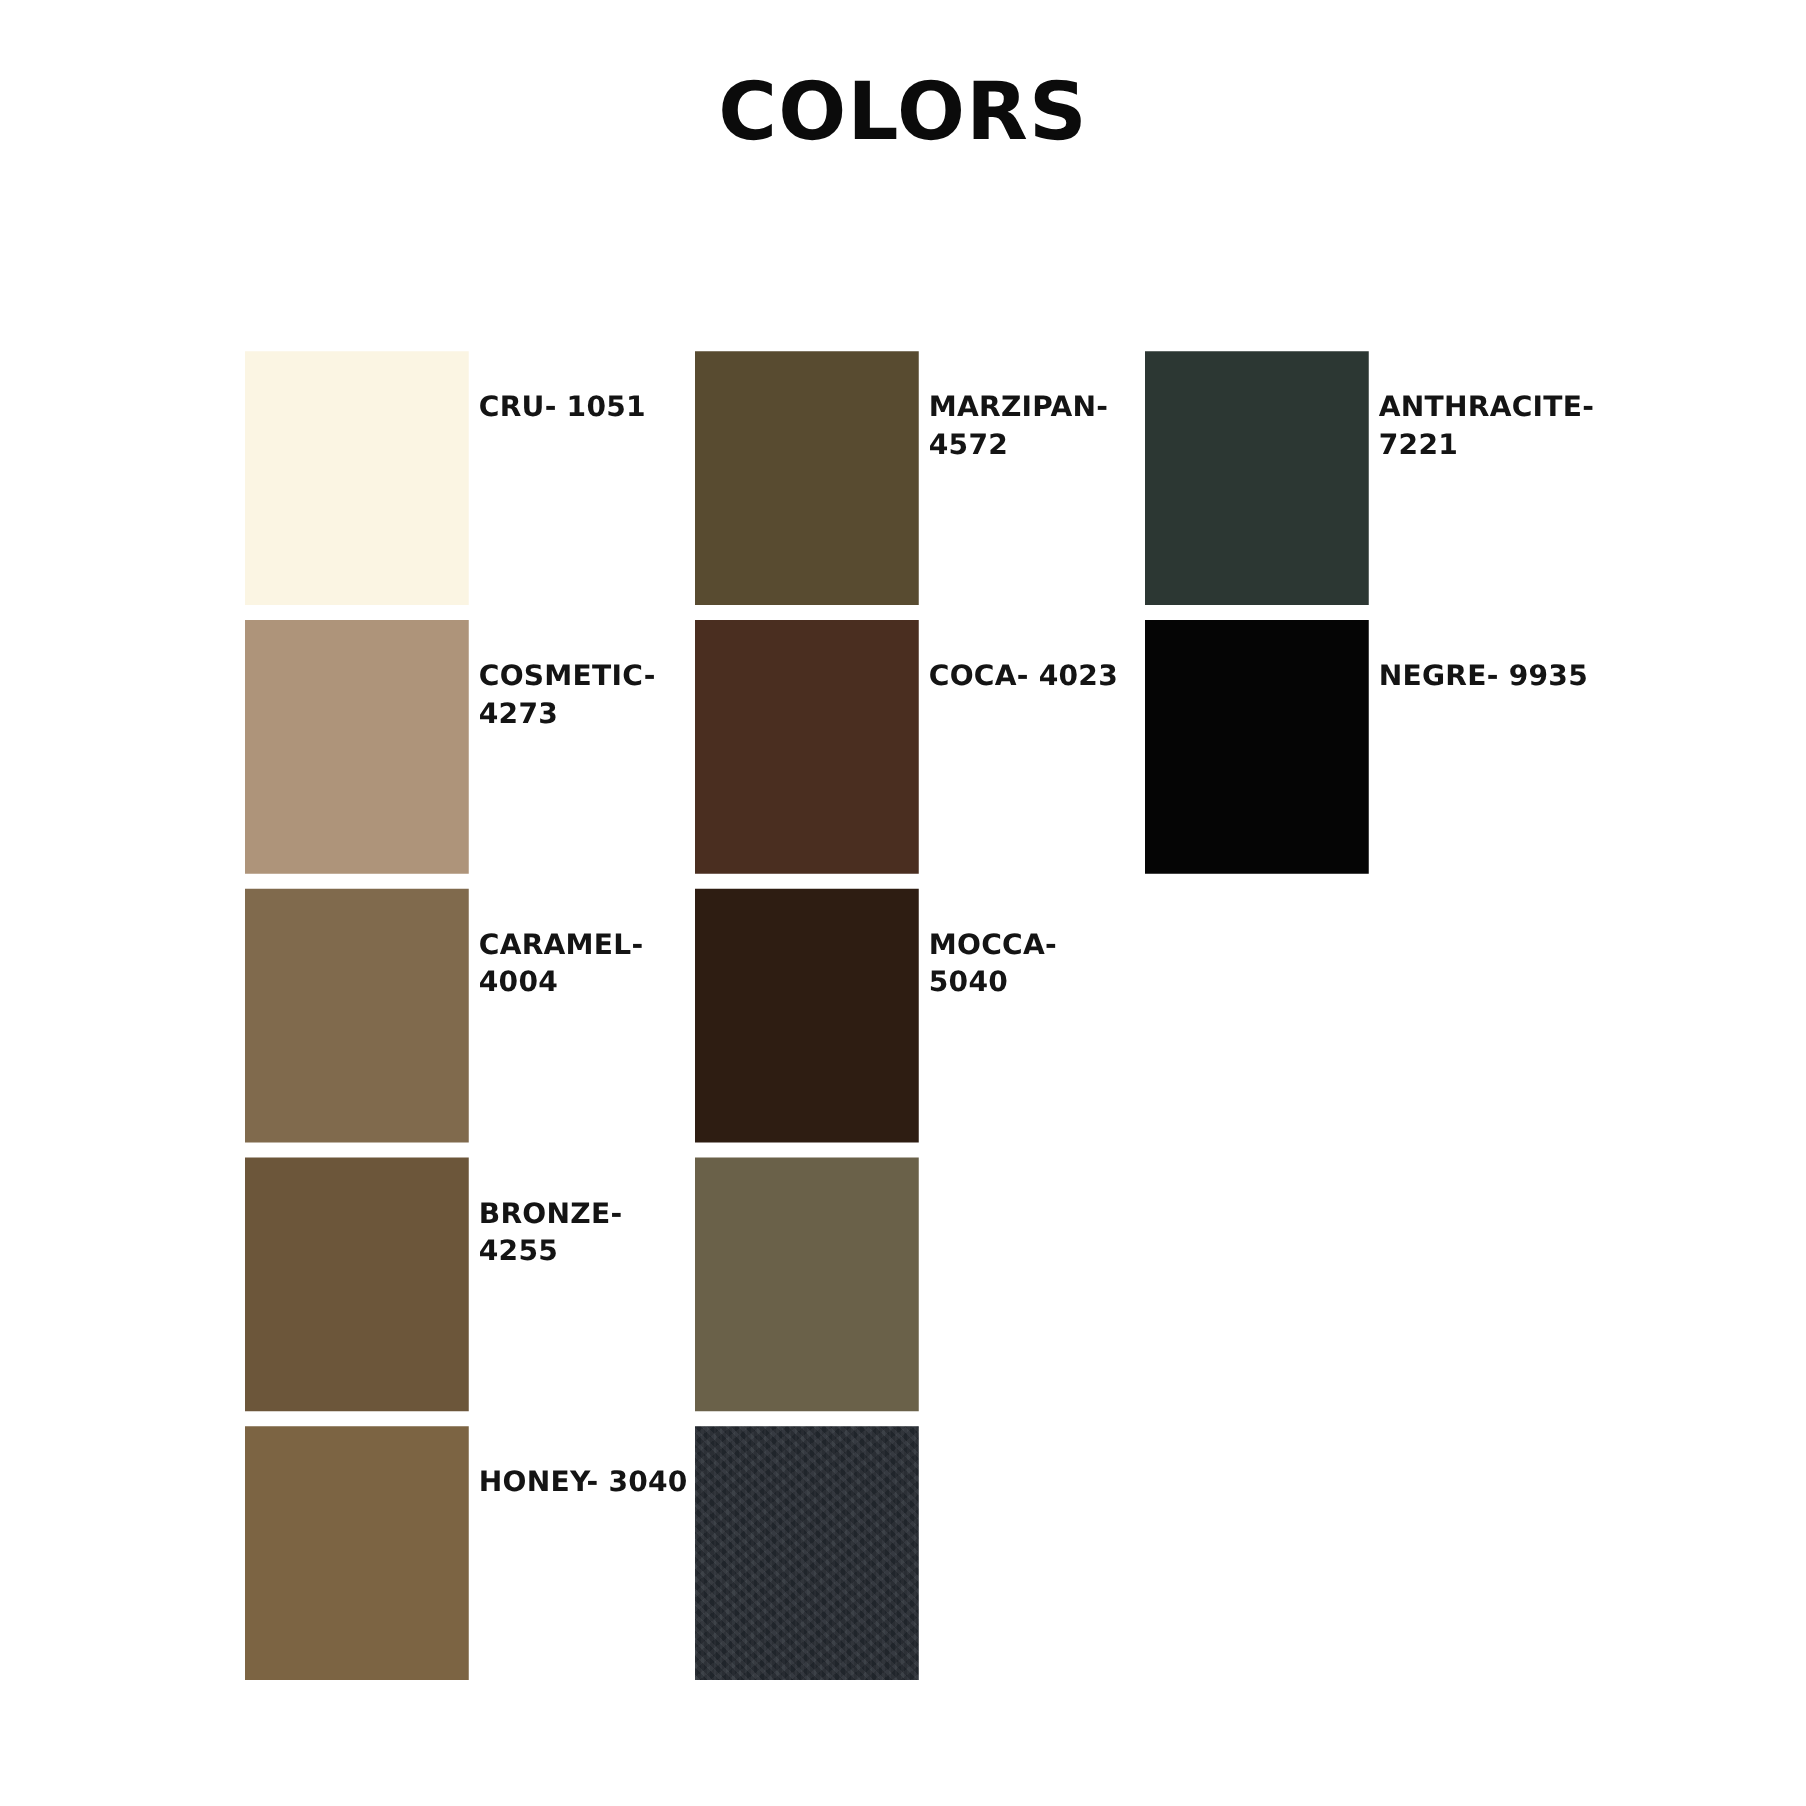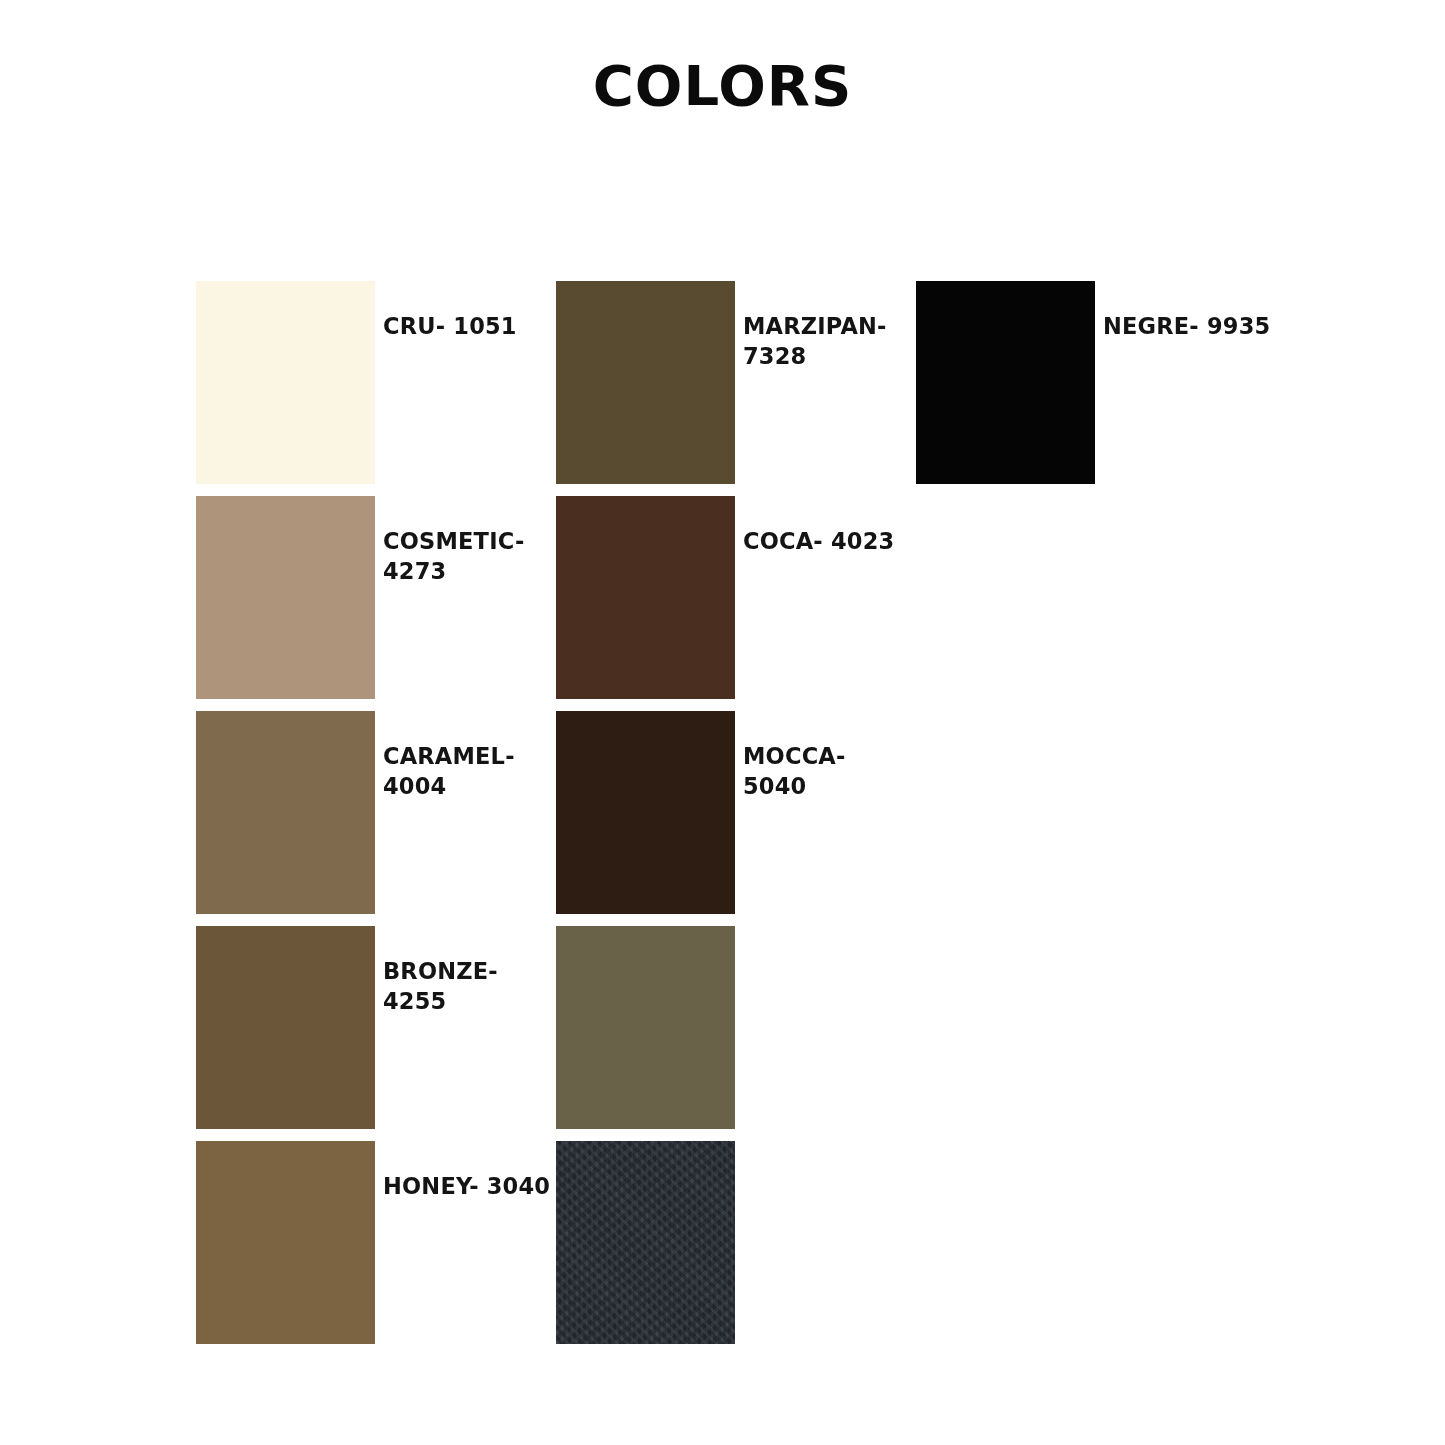--- a/index.html
+++ b/index.html
@@ -23,21 +23,21 @@
   }
 
   .page-title {
     position: absolute;
     top: 58px;
     left: 0;
     width: 1445px;
     text-align: center;
     font-family: "DejaVu Sans", sans-serif;
     font-weight: bold;
-    font-size: 56px;
+    font-size: 64px;
     letter-spacing: 1px;
     color: #0b0b0b;
     line-height: 1;
   }
 
   .palette {
     position: absolute;
     top: 281px;
     left: 196px;
     width: 1160px;
@@ -125,38 +125,43 @@
         </div>
         <div class="swatch-row">
           <div class="swatch-chip" style="background-color: rgb(124, 100, 67);"></div>
           <div class="swatch-label">HONEY- 3040</div>
         </div>
       </div>
       <div class="palette-column">
         <div class="swatch-row">
           <div class="swatch-chip" style="background-color: rgb(88, 75, 48);"></div>
           <div class="swatch-label">MARZIPAN-
-7328</div>
+4572</div>
         </div>
         <div class="swatch-row">
           <div class="swatch-chip" style="background-color: rgb(74, 46, 32);"></div>
           <div class="swatch-label">COCA- 4023</div>
         </div>
         <div class="swatch-row">
           <div class="swatch-chip" style="background-color: rgb(46, 29, 18);"></div>
           <div class="swatch-label">MOCCA- 5040</div>
         </div>
         <div class="swatch-row">
           <div class="swatch-chip" style="background-color: rgb(106, 97, 73);"></div>
         </div>
         <div class="swatch-row">
           <div class="swatch-chip melange" style="background-color: rgb(38, 43, 50);"></div>
         </div>
       </div>
       <div class="palette-column">
         <div class="swatch-row">
+          <div class="swatch-chip" style="background-color: rgb(44, 55, 51);"></div>
+          <div class="swatch-label">ANTHRACITE-
+7221</div>
+        </div>
+        <div class="swatch-row">
           <div class="swatch-chip" style="background-color: rgb(5, 5, 5);"></div>
           <div class="swatch-label">NEGRE- 9935</div>
         </div>
       </div>
     </div>
 
 </div>
 
 </body></html>

